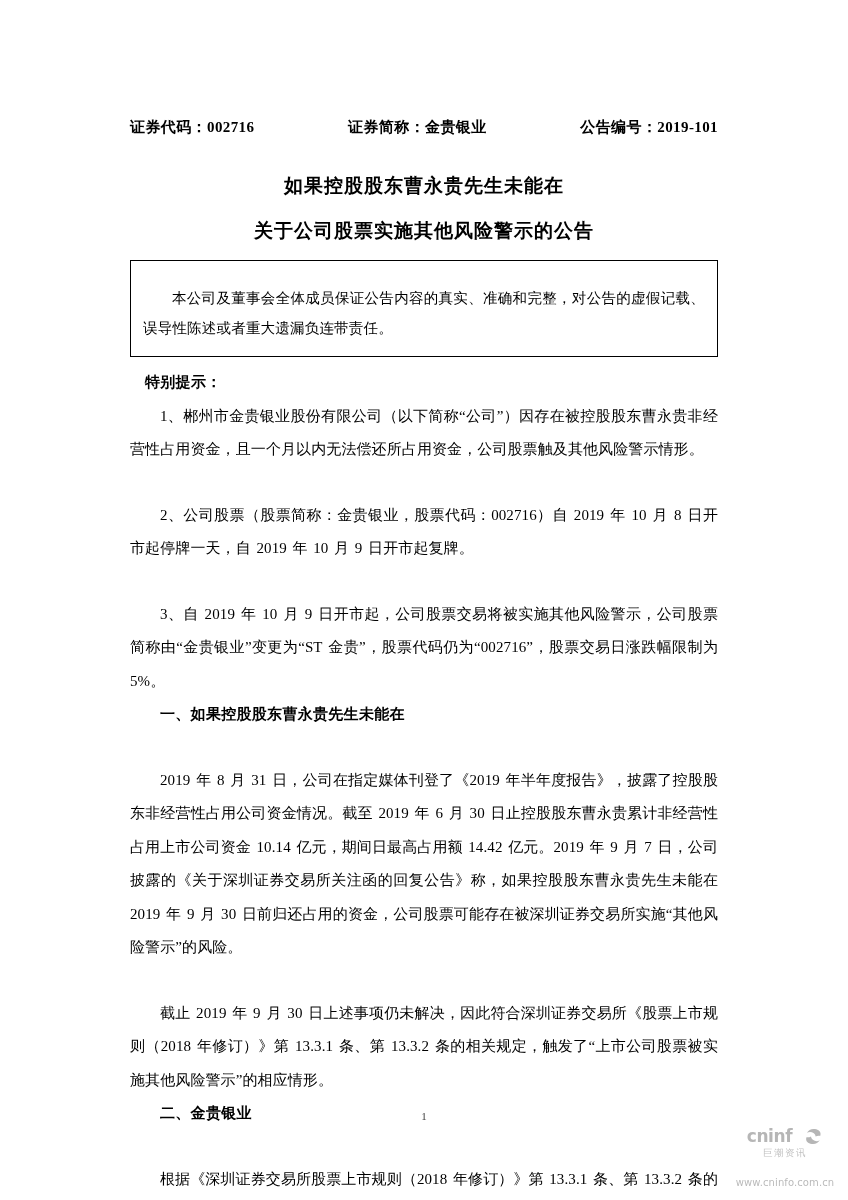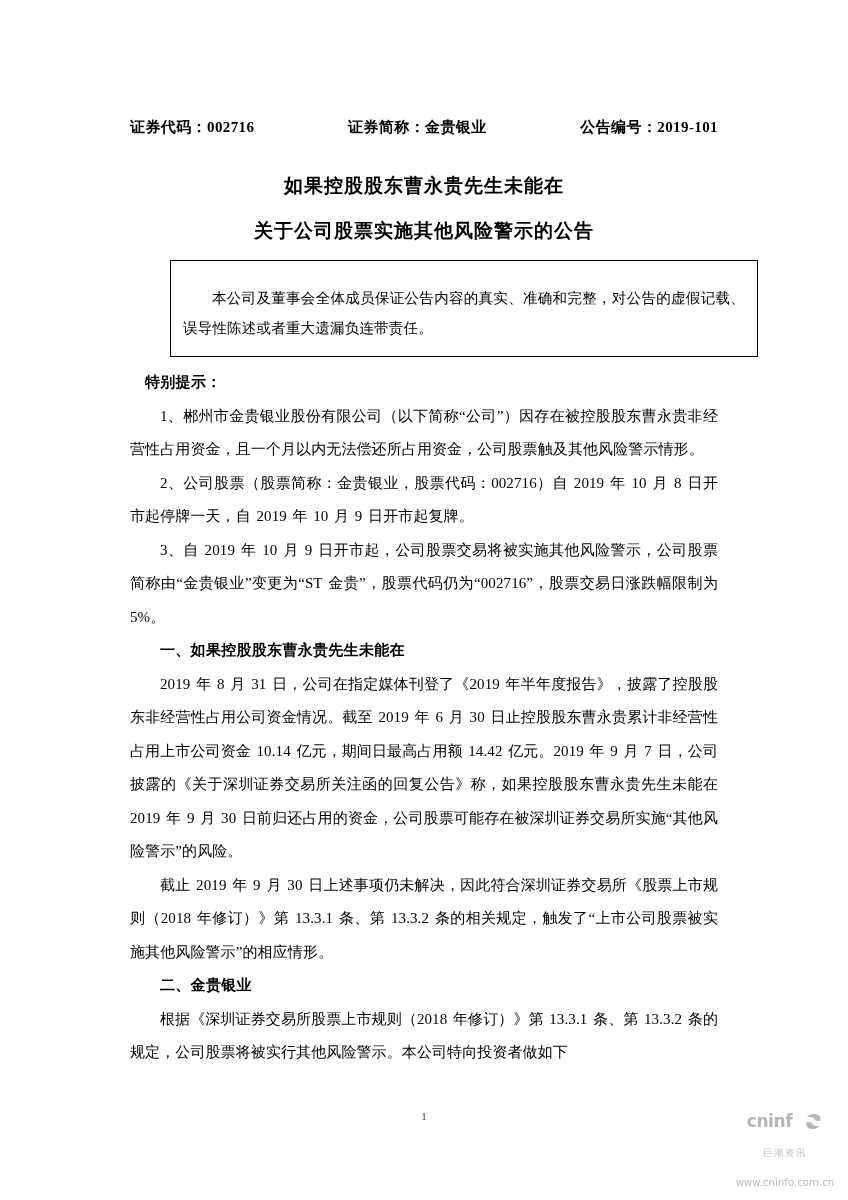--- a/index.html
+++ b/index.html
@@ -67,21 +67,20 @@
   
   .disclaimer-box {
     position: absolute;
     left: 0px;
     top: 260px;
     width: 588px;
     height: 97px;
     border: 1.4px solid #000;
     box-sizing: border-box;
     padding: 22px 12px 0 12px;
-    margin-left: 40px;
   }
   .disclaimer-text {
     font-size: 14.5px;
     line-height: 30px;
     text-indent: 2em;
     text-align: justify;
     text-justify: inter-ideograph;
     letter-spacing: 0.2px;
   }
 
@@ -114,20 +113,21 @@
     font-size: 15px;
     line-height: 33.5px;
     font-weight: bold;
     text-indent: 1em;
     letter-spacing: 0.3px;
   }
   p.para-spaced {
     text-align: justify;
     text-justify: inter-ideograph;
     word-spacing: 0.12em;
+    margin-top: 32px;
   }
 
   
   .page-number {
     position: absolute;
     left: 0;
     top: 1110px;
     width: 848px;
     text-align: center;
     font-size: 11px;
@@ -158,21 +158,21 @@
   .logo-swirl {
     width: 19px;
     height: 19px;
     display: block;
   }
   .logo-cn {
     font-family: "DejaVu Sans", "Liberation Sans", sans-serif;
     font-size: 9.5px;
     color: #9a9a9a;
     letter-spacing: 1.5px;
-    margin-top: 16px;
+    margin-top: 1px;
   }
   .logo-url {
     font-family: "DejaVu Sans", "Liberation Sans", sans-serif;
     font-size: 10px;
     color: #8f8f8f;
     letter-spacing: 0.1px;
     margin-top: 17px;
   }
 </style>
 </head>

